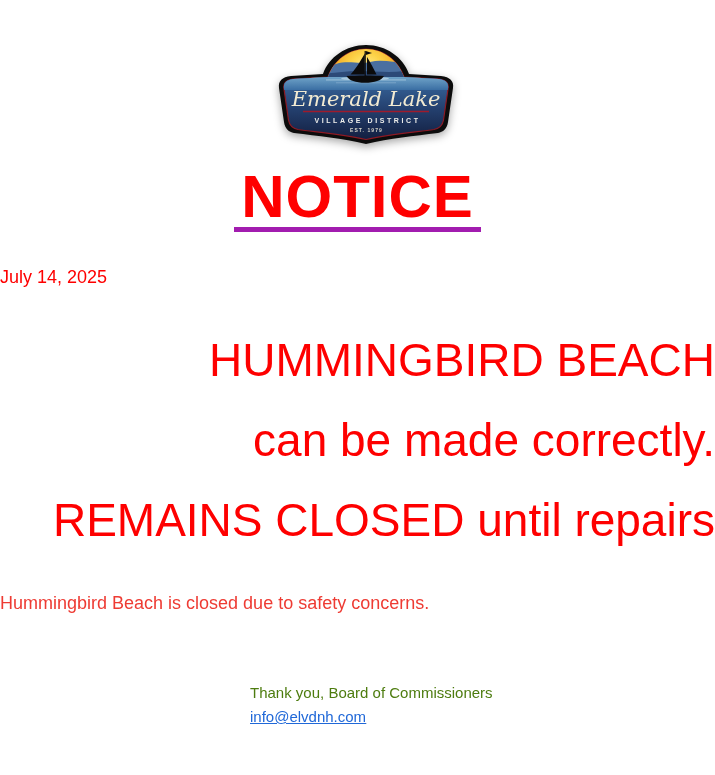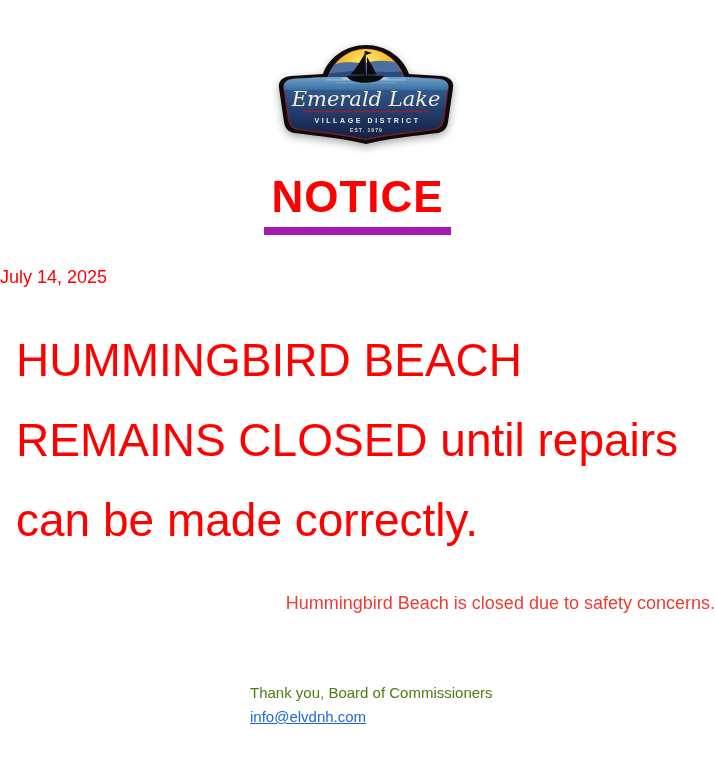--- a/index.html
+++ b/index.html
@@ -24,40 +24,39 @@
   }
   .logo-caps { font-family: "Liberation Sans", sans-serif; font-weight: bold; }
 
   
   .notice-title-row {
     position: absolute; top: 167px; left: 0; width: 100%;
     text-align: center;
   }
   .notice-title {
     display: inline-block;
-    font-size: 44px; line-height: 60px; font-weight: bold;
+    font-size: 60px; line-height: 60px; font-weight: bold;
     color: #fe0000;
     padding: 0 7px;
-    border-bottom: 8px solid #a21caf;
+    border-bottom: 5px solid #a21caf;
     letter-spacing: 1px;
   }
   .notice-date {
     position: absolute; top: 267px; left: 0; width: 100%;
     font-size: 18px; color: #fe0000;
   }
   .headline {
     position: absolute; top: 320px; left: 0; width: 100%;
-    text-align: left;
+    text-align: right;
     font-size: 46px; line-height: 80px; font-weight: 400;
     color: #fe0000;
-    padding-left: 16px;
   }
   .subnote {
     position: absolute; top: 593px; left: 0; width: 100%;
-    text-align: right;
+    text-align: left;
     font-size: 18px; color: #ee3b33;
   }
 
   
   .footer-thanks {
     position: absolute; top: 684px; left: 250px;
     font-size: 15px; color: #4d7c0f;
   }
   .footer-email {
     position: absolute; top: 708px; left: 250px;
@@ -127,22 +126,22 @@
   </div>
 
   <div class="notice-title-row">
     <span class="notice-title">NOTICE</span>
   </div>
 
   <div class="notice-date">July 14, 2025</div>
 
   <div class="headline">
     <div>HUMMINGBIRD BEACH</div>
+    <div>can be made correctly.</div>
     <div>REMAINS CLOSED until repairs</div>
-    <div>can be made correctly.</div>
   </div>
 
   <div class="subnote">Hummingbird Beach is closed due to safety concerns.</div>
 
   <div class="footer-thanks">Thank you, Board of Commissioners</div>
   <div class="footer-email">
     <a href="#">info@elvdnh.com</a>
   </div>
 
 </div>

